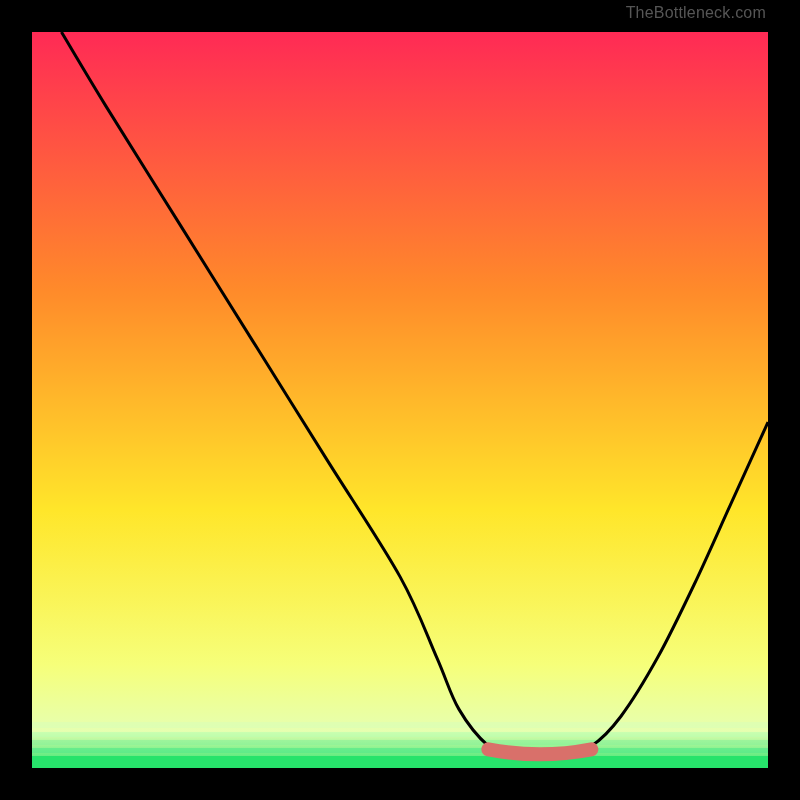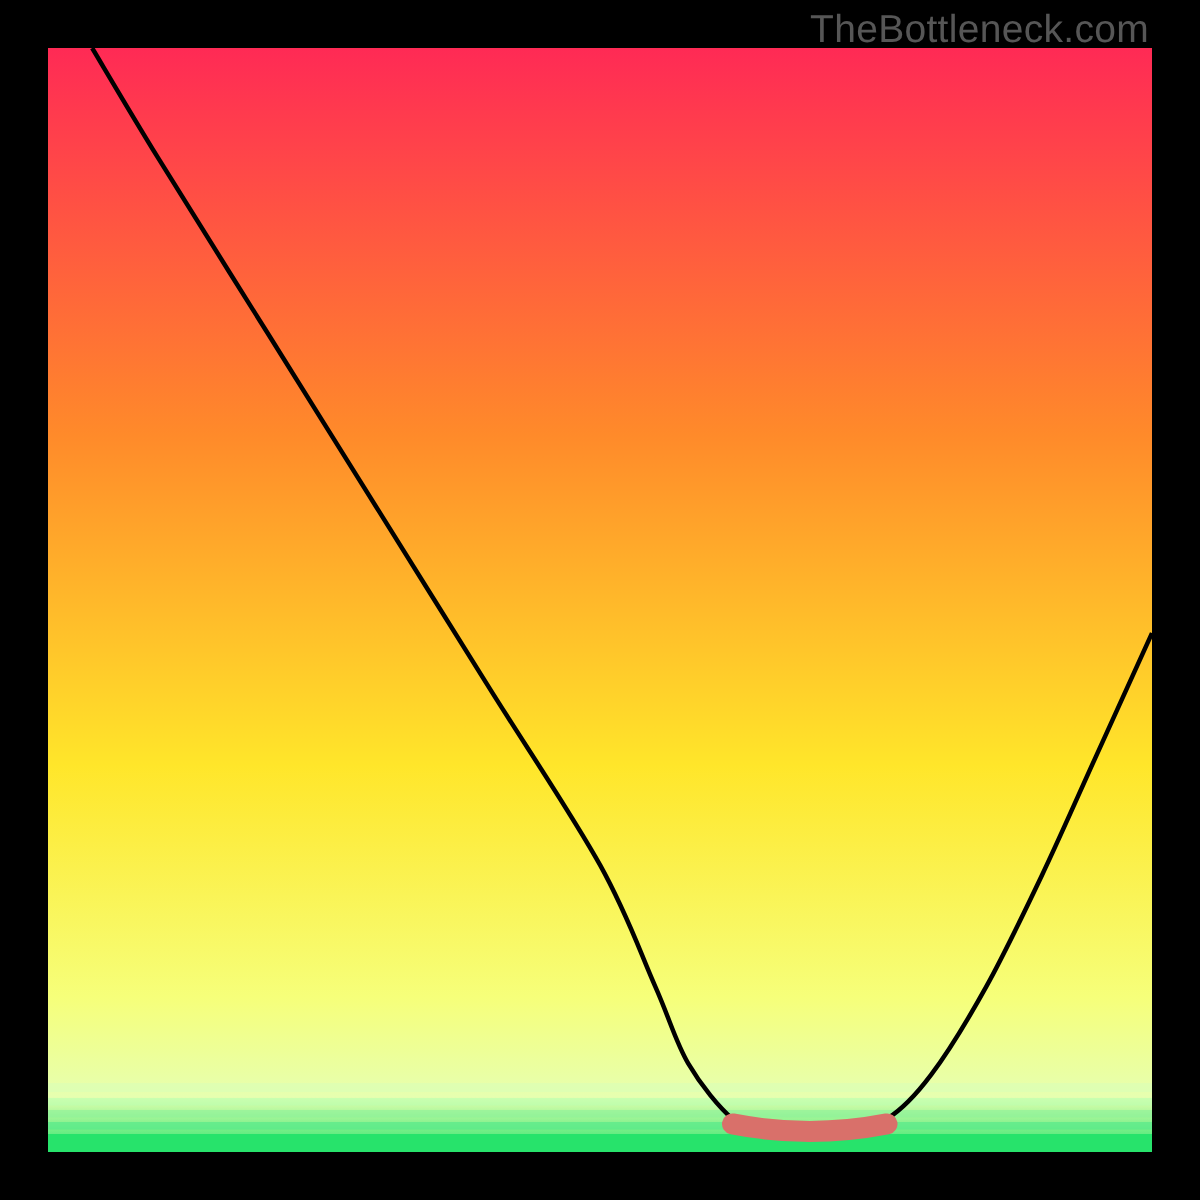--- a/index.html
+++ b/index.html
@@ -23,21 +23,21 @@
     left: 0;
     top: 0;
     width: 736px;
     height: 736px;
   }
   .watermark {
     position: absolute;
     top: 4px;
     right: 34px;
     font-family: Arial, Helvetica, sans-serif;
-    font-size: 26px;
+    font-size: 16px;
     color: #565656;
     letter-spacing: 0.2px;
     user-select: none;
   }
 </style>
 </head>
 <body>
 
 <div class="frame">
   <svg class="plot" viewBox="0 0 736 736" preserveAspectRatio="none">

